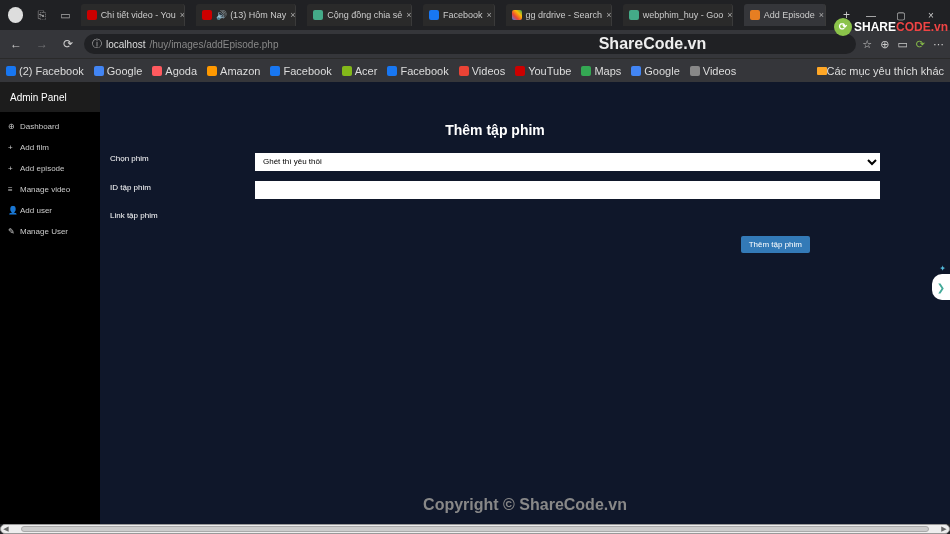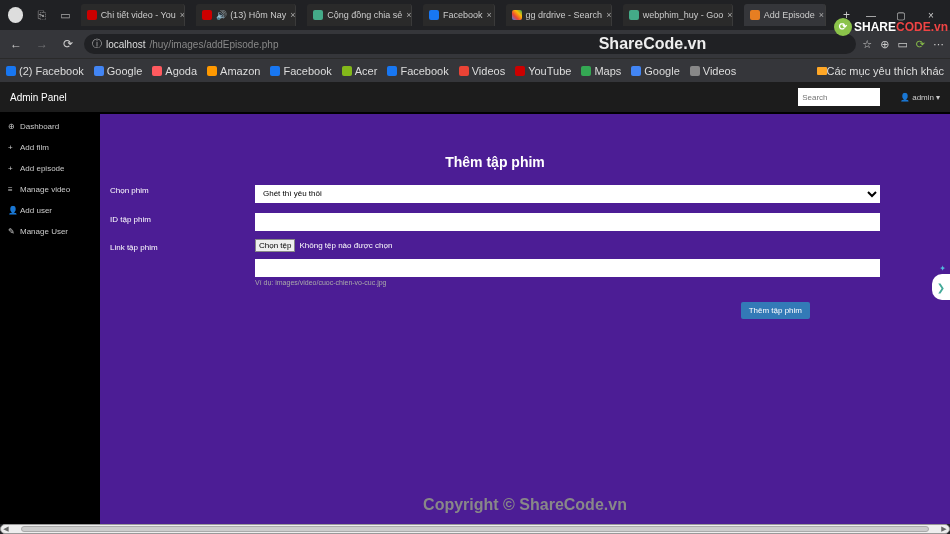--- a/index.html
+++ b/index.html
@@ -49,21 +49,21 @@
 .admin-title { font-size: 10px; color: #fff; }
 .admin-search { margin-left: auto; width: 82px; height: 18px; background: #fff; border: none; font-size: 8px; padding: 0 4px; color:#999; }
 .admin-user { font-size: 8px; color: #ccc; margin-left: 20px; display:flex; align-items:center; gap:2px; }
 
 
 .sidebar { width: 100px; background: #000; padding-top: 34px; }
 .side-item { font-size: 8px; color: #ccc; padding: 6px 8px; display: flex; align-items: center; gap: 4px; }
 .side-icon { font-size: 8px; width: 8px; }
 
 
-.main { flex: 1; padding: 40px 70px 10px 10px; background: #4c1d95; position: relative; margin-top: 32px; }
+.main { flex: 1; padding: 40px 70px 10px 10px; background: #0f172a; position: relative; }
 .page-heading { text-align: center; font-size: 14px; color: #fff; margin-bottom: 12px; }
 .form-row { display: flex; align-items: flex-start; margin-bottom: 8px; }
 .form-label { width: 145px; font-size: 8px; color: #fff; padding-top: 4px; }
 .form-field { flex: 1; }
 .form-select { width: 100%; height: 18px; font-size: 8px; padding: 0 4px; border: none; background: #fff; }
 .form-input { width: 100%; height: 18px; font-size: 8px; padding: 0 4px; border: none; background: #fff; }
 .file-row { display: flex; align-items: center; gap: 4px; margin-bottom: 4px; }
 .file-btn { font-size: 8px; padding: 1px 3px; background: #efefef; border: 1px solid #888; }
 .file-status { font-size: 8px; color: #fff; }
 .hint { font-size: 7px; color: #aaa; margin-top: 2px; }
@@ -274,28 +274,20 @@
       </div>
 
       <div class="form-row">
         <div class="form-label">ID tập phim</div>
         <div class="form-field"><input class="form-input" style=""></div>
       </div>
 
 
       <div class="form-row">
         <div class="form-label">Link tập phim</div>
-        <div class="form-field">
-          <div class="file-row">
-            <button class="file-btn">Chọn tệp</button>
-            <span class="file-status">Không tệp nào được chọn</span>
-          </div>
-          <input class="form-input" style="">
-          <div class="hint">Ví dụ: images/video/cuoc-chien-vo-cuc.jpg</div>
-        </div>
       </div>
 
       <button class="submit-btn">Thêm tập phim</button>
 
       <div class="footer-wm">Copyright © ShareCode.vn</div>
     </div>
 
     <div class="float-sparkle">✦</div>
     <div class="float-assist">❯</div>
   </div>

